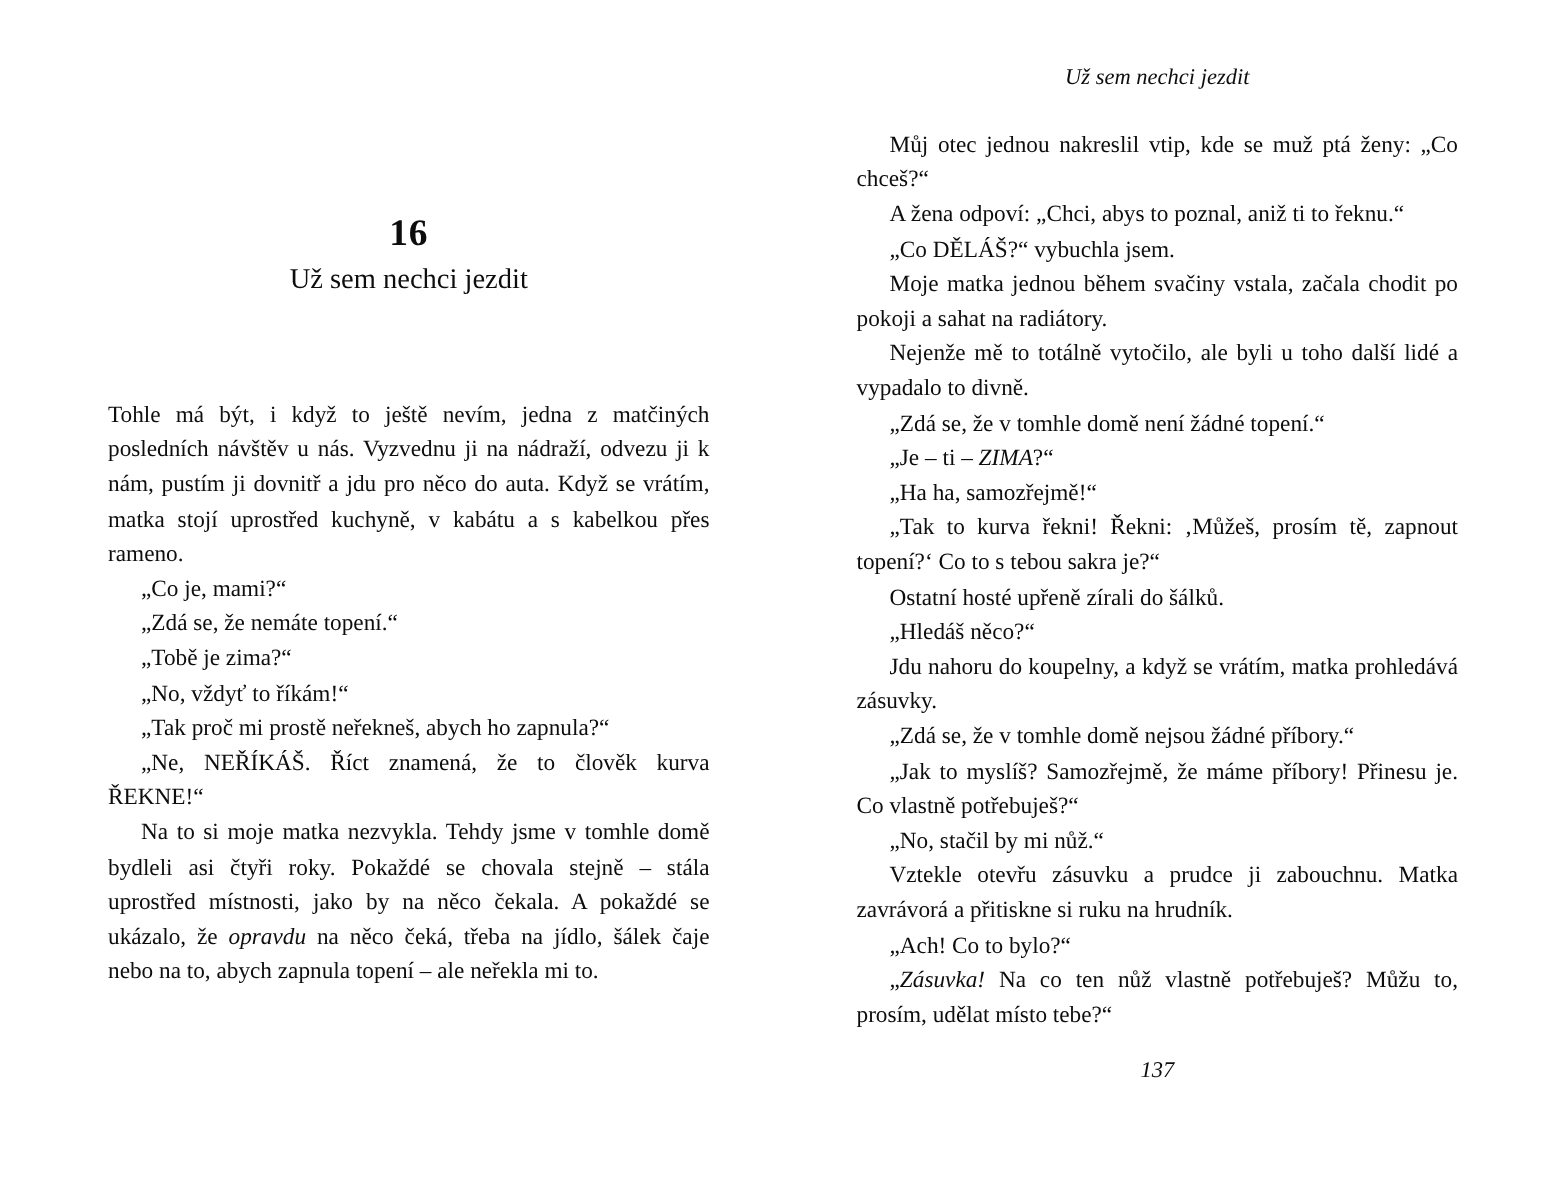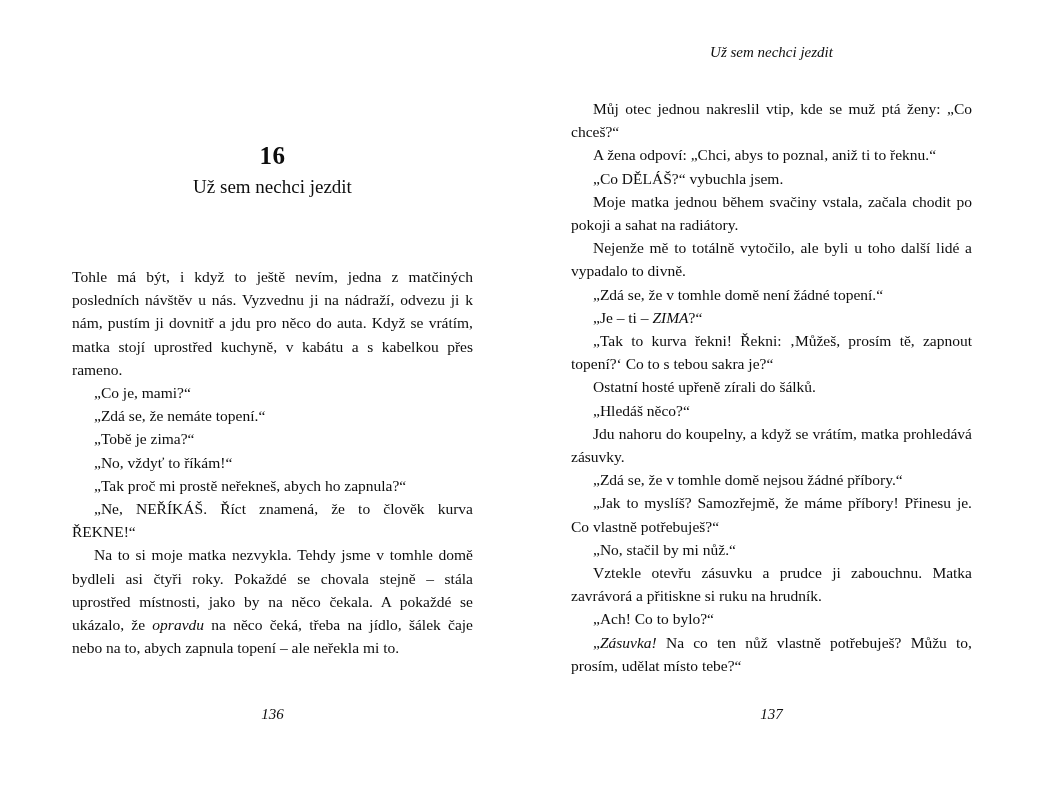--- a/index.html
+++ b/index.html
@@ -56,21 +56,21 @@
     position: absolute;
     left: 0;
     right: 0;
     font-size: 15.5px;
     line-height: 23.2px;
     text-align: justify;
     hyphens: auto;
     -webkit-hyphens: auto;
   }
   #left-body  { top: 265px; }
-  #right-body { top: 97px; }
+  #right-body { top: 85px; }
   .para {
     margin: 0;
     padding: 0;
   }
   .para.indent { text-indent: 22px; }
   .para .it { font-style: italic; }
   .page-number {
     position: absolute;
     top: 706px;
     left: 0;
@@ -91,33 +91,33 @@
     <div class="body-text" id="left-body">
         <p class="para"><span>Tohle má být, i když to ještě nevím, jedna z matčiných posledních návštěv u nás. Vyzvednu ji na nádraží, odvezu ji k nám, pustím ji dovnitř a jdu pro něco do auta. Když se vrátím, matka stojí uprostřed kuchyně, v kabátu a s kabelkou přes rameno.</span></p>
         <p class="para indent"><span>„Co je, mami?“</span></p>
         <p class="para indent"><span>„Zdá se, že nemáte topení.“</span></p>
         <p class="para indent"><span>„Tobě je zima?“</span></p>
         <p class="para indent"><span>„No, vždyť to říkám!“</span></p>
         <p class="para indent"><span>„Tak proč mi prostě neřekneš, abych ho zapnula?“</span></p>
         <p class="para indent"><span>„Ne, NEŘÍKÁŠ. Říct znamená, že to člověk kurva ŘEKNE!“</span></p>
         <p class="para indent"><span>Na to si moje matka nezvykla. Tehdy jsme v tomhle domě bydleli asi čtyři roky. Pokaždé se chovala stejně – stála uprostřed místnosti, jako by na něco čekala. A pokaždé se ukázalo, že </span><span class="it">opravdu</span><span> na něco čeká, třeba na jídlo, šálek čaje nebo na to, abych zapnula topení – ale neřekla mi to.</span></p>
       </div>
-    <div class="page-number">136</div>
   </div>
 
   <div class="page" id="right-page">
     <div class="running-header">Už sem nechci jezdit</div>
     <div class="body-text" id="right-body">
         <p class="para indent"><span>Můj otec jednou nakreslil vtip, kde se muž ptá ženy: „Co chceš?“</span></p>
         <p class="para indent"><span>A žena odpoví: „Chci, abys to poznal, aniž ti to řeknu.“</span></p>
         <p class="para indent"><span>„Co DĚLÁŠ?“ vybuchla jsem.</span></p>
         <p class="para indent"><span>Moje matka jednou během svačiny vstala, začala chodit po pokoji a sahat na radiátory.</span></p>
         <p class="para indent"><span>Nejenže mě to totálně vytočilo, ale byli u toho další lidé a vypadalo to divně.</span></p>
         <p class="para indent"><span>„Zdá se, že v tomhle domě není žádné topení.“</span></p>
         <p class="para indent"><span>„Je – ti – </span><span class="it">ZIMA</span><span>?“</span></p>
+        <p class="para indent"><span>„Ha ha, samozřejmě!“</span></p>
         <p class="para indent"><span>„Tak to kurva řekni! Řekni: ‚Můžeš, prosím tě, zapnout topení?‘ Co to s tebou sakra je?“</span></p>
         <p class="para indent"><span>Ostatní hosté upřeně zírali do šálků.</span></p>
         <p class="para indent"><span>„Hledáš něco?“</span></p>
         <p class="para indent"><span>Jdu nahoru do koupelny, a když se vrátím, matka prohledává zásuvky.</span></p>
         <p class="para indent"><span>„Zdá se, že v tomhle domě nejsou žádné příbory.“</span></p>
         <p class="para indent"><span>„Jak to myslíš? Samozřejmě, že máme příbory! Přinesu je. Co vlastně potřebuješ?“</span></p>
         <p class="para indent"><span>„No, stačil by mi nůž.“</span></p>
         <p class="para indent"><span>Vztekle otevřu zásuvku a prudce ji zabouchnu. Matka zavrávorá a přitiskne si ruku na hrudník.</span></p>
         <p class="para indent"><span>„Ach! Co to bylo?“</span></p>
         <p class="para indent"><span>„</span><span class="it">Zásuvka!</span><span> Na co ten nůž vlastně potřebuješ? Můžu to, prosím, udělat místo tebe?“</span></p>

